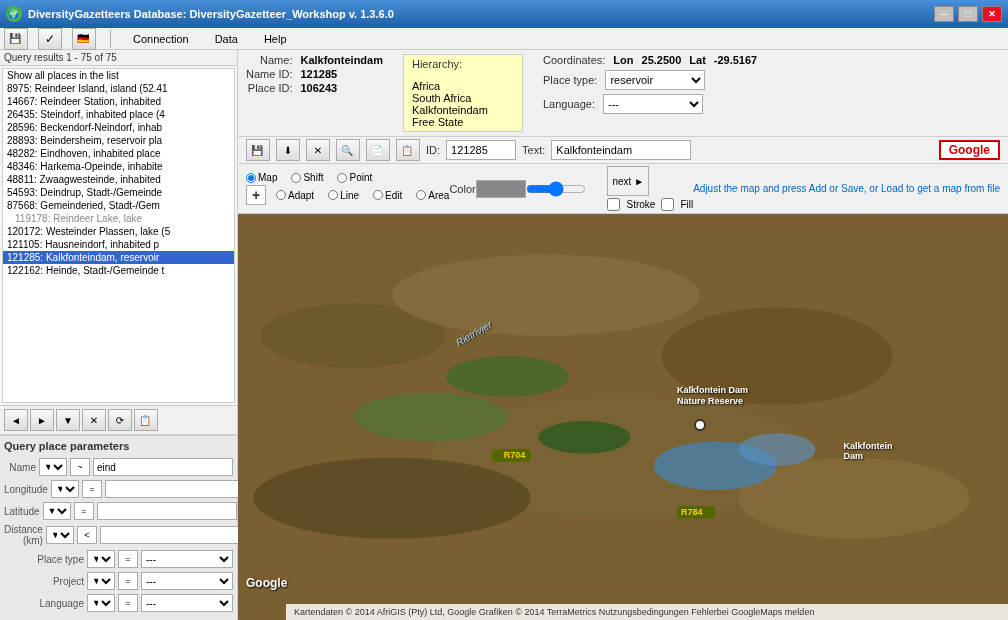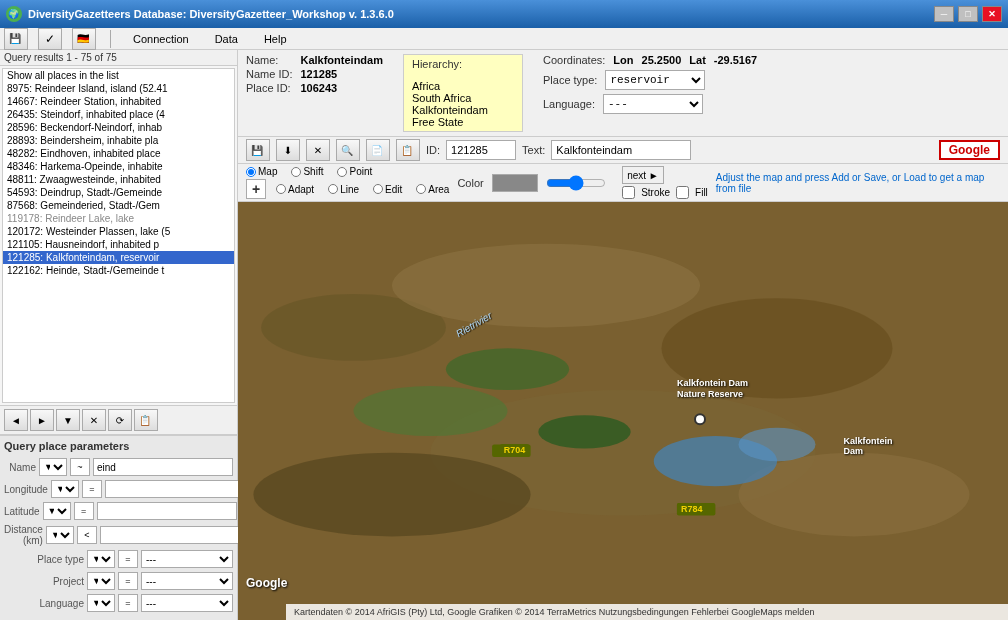--- a/index.html
+++ b/index.html
@@ -99,21 +99,21 @@
       font-size: 10px;
       cursor: pointer;
       white-space: nowrap;
       overflow: hidden;
       text-overflow: ellipsis;
     }
     .results-list .list-item.selected {
       background: #3366cc;
       color: white;
     }
-    .results-list .list-item.muted { color: #888; }
+    .results-list .list-item.muted { color: #888; margin-left: 8px; }
     .list-nav-row {
       display: flex;
       padding: 3px 4px;
       gap: 2px;
       background: #f0f0f0;
       border-top: 1px solid #ccc;
     }
 
     
     .query-params {
@@ -185,21 +185,21 @@
       display: flex;
       align-items: flex-start;
       gap: 20px;
     }
     .info-grid {
       display: grid;
       grid-template-columns: auto auto;
       gap: 2px 8px;
       font-size: 11px;
     }
-    .info-label { color: #333; font-weight: normal; }
+    .info-label { color: #333; font-weight: normal; text-align: right; }
     .info-value { font-weight: bold; color: #000; }
     .hierarchy-box {
       background: #ffffc0;
       border: 1px solid #ccc;
       padding: 3px 8px;
       font-size: 11px;
       min-width: 120px;
     }
     .hierarchy-header {
       color: #333;
@@ -247,21 +247,20 @@
     }
     .tool-label { font-size: 11px; color: #333; }
 
     
     .map-tool-bar {
       background: #f0f0f0;
       padding: 2px 8px;
       border-bottom: 1px solid #ccc;
       display: flex;
       align-items: center;
-      gap: 8px;
       font-size: 10px;
     }
     .radio-group { display: flex; align-items: center; gap: 4px; }
     .radio-btn { display: flex; align-items: center; gap: 2px; cursor: pointer; }
     input[type=radio] { width: 10px; height: 10px; }
     .color-swatch {
       width: 50px; height: 18px;
       border: 1px solid #aaa;
       background: #888;
     }
@@ -333,24 +332,23 @@
       align-items: center;
       margin-left: 48px;
     }
 
     .type-select {
       height: 20px;
       border: 1px solid #aaa;
       font-size: 11px;
       background: white;
       min-width: 100px;
-      font-family: Liberation Mono, monospace;
     }
     .next-btn {
-      height: 18px;
+      height: 30px;
       font-size: 10px;
       border: 1px solid #aaa;
       background: #f0f0f0;
       padding: 0 4px;
       cursor: pointer;
     }
     .stroke-fill-row {
       display: flex; align-items: center; gap: 6px;
     }
   </style>
@@ -381,21 +379,21 @@
 
   <div class="left-panel">
     <div class="query-label">Query results  1 - 75 of 75</div>
 
     <div class="results-list">
       <div class="list-item">Show all places in the list</div>
       <div class="list-item">8975: Reindeer Island, island (52.41</div>
       <div class="list-item">14667: Reindeer Station, inhabited</div>
       <div class="list-item">26435: Steindorf, inhabited place (4</div>
       <div class="list-item">28596: Beckendorf-Neindorf, inhab</div>
-      <div class="list-item">28893: Beindersheim, inhabite pla</div>
+      <div class="list-item">28893: Beindersheim, reservoir pla</div>
       <div class="list-item">48282: Eindhoven, inhabited place</div>
       <div class="list-item">48346: Harkema-Opeinde, inhabite</div>
       <div class="list-item">48811: Zwaagwesteinde, inhabited</div>
       <div class="list-item">54593: Deindrup, Stadt-/Gemeinde</div>
       <div class="list-item">87568: Gemeinderied, Stadt-/Gem</div>
       <div class="list-item muted">119178: Reindeer Lake, lake</div>
       <div class="list-item">120172: Westeinder Plassen, lake (5</div>
       <div class="list-item">121105: Hausneindorf, inhabited p</div>
       <div class="list-item selected">121285: Kalkfonteindam, reservoir</div>
       <div class="list-item">122162: Heinde, Stadt-/Gemeinde t</div>

